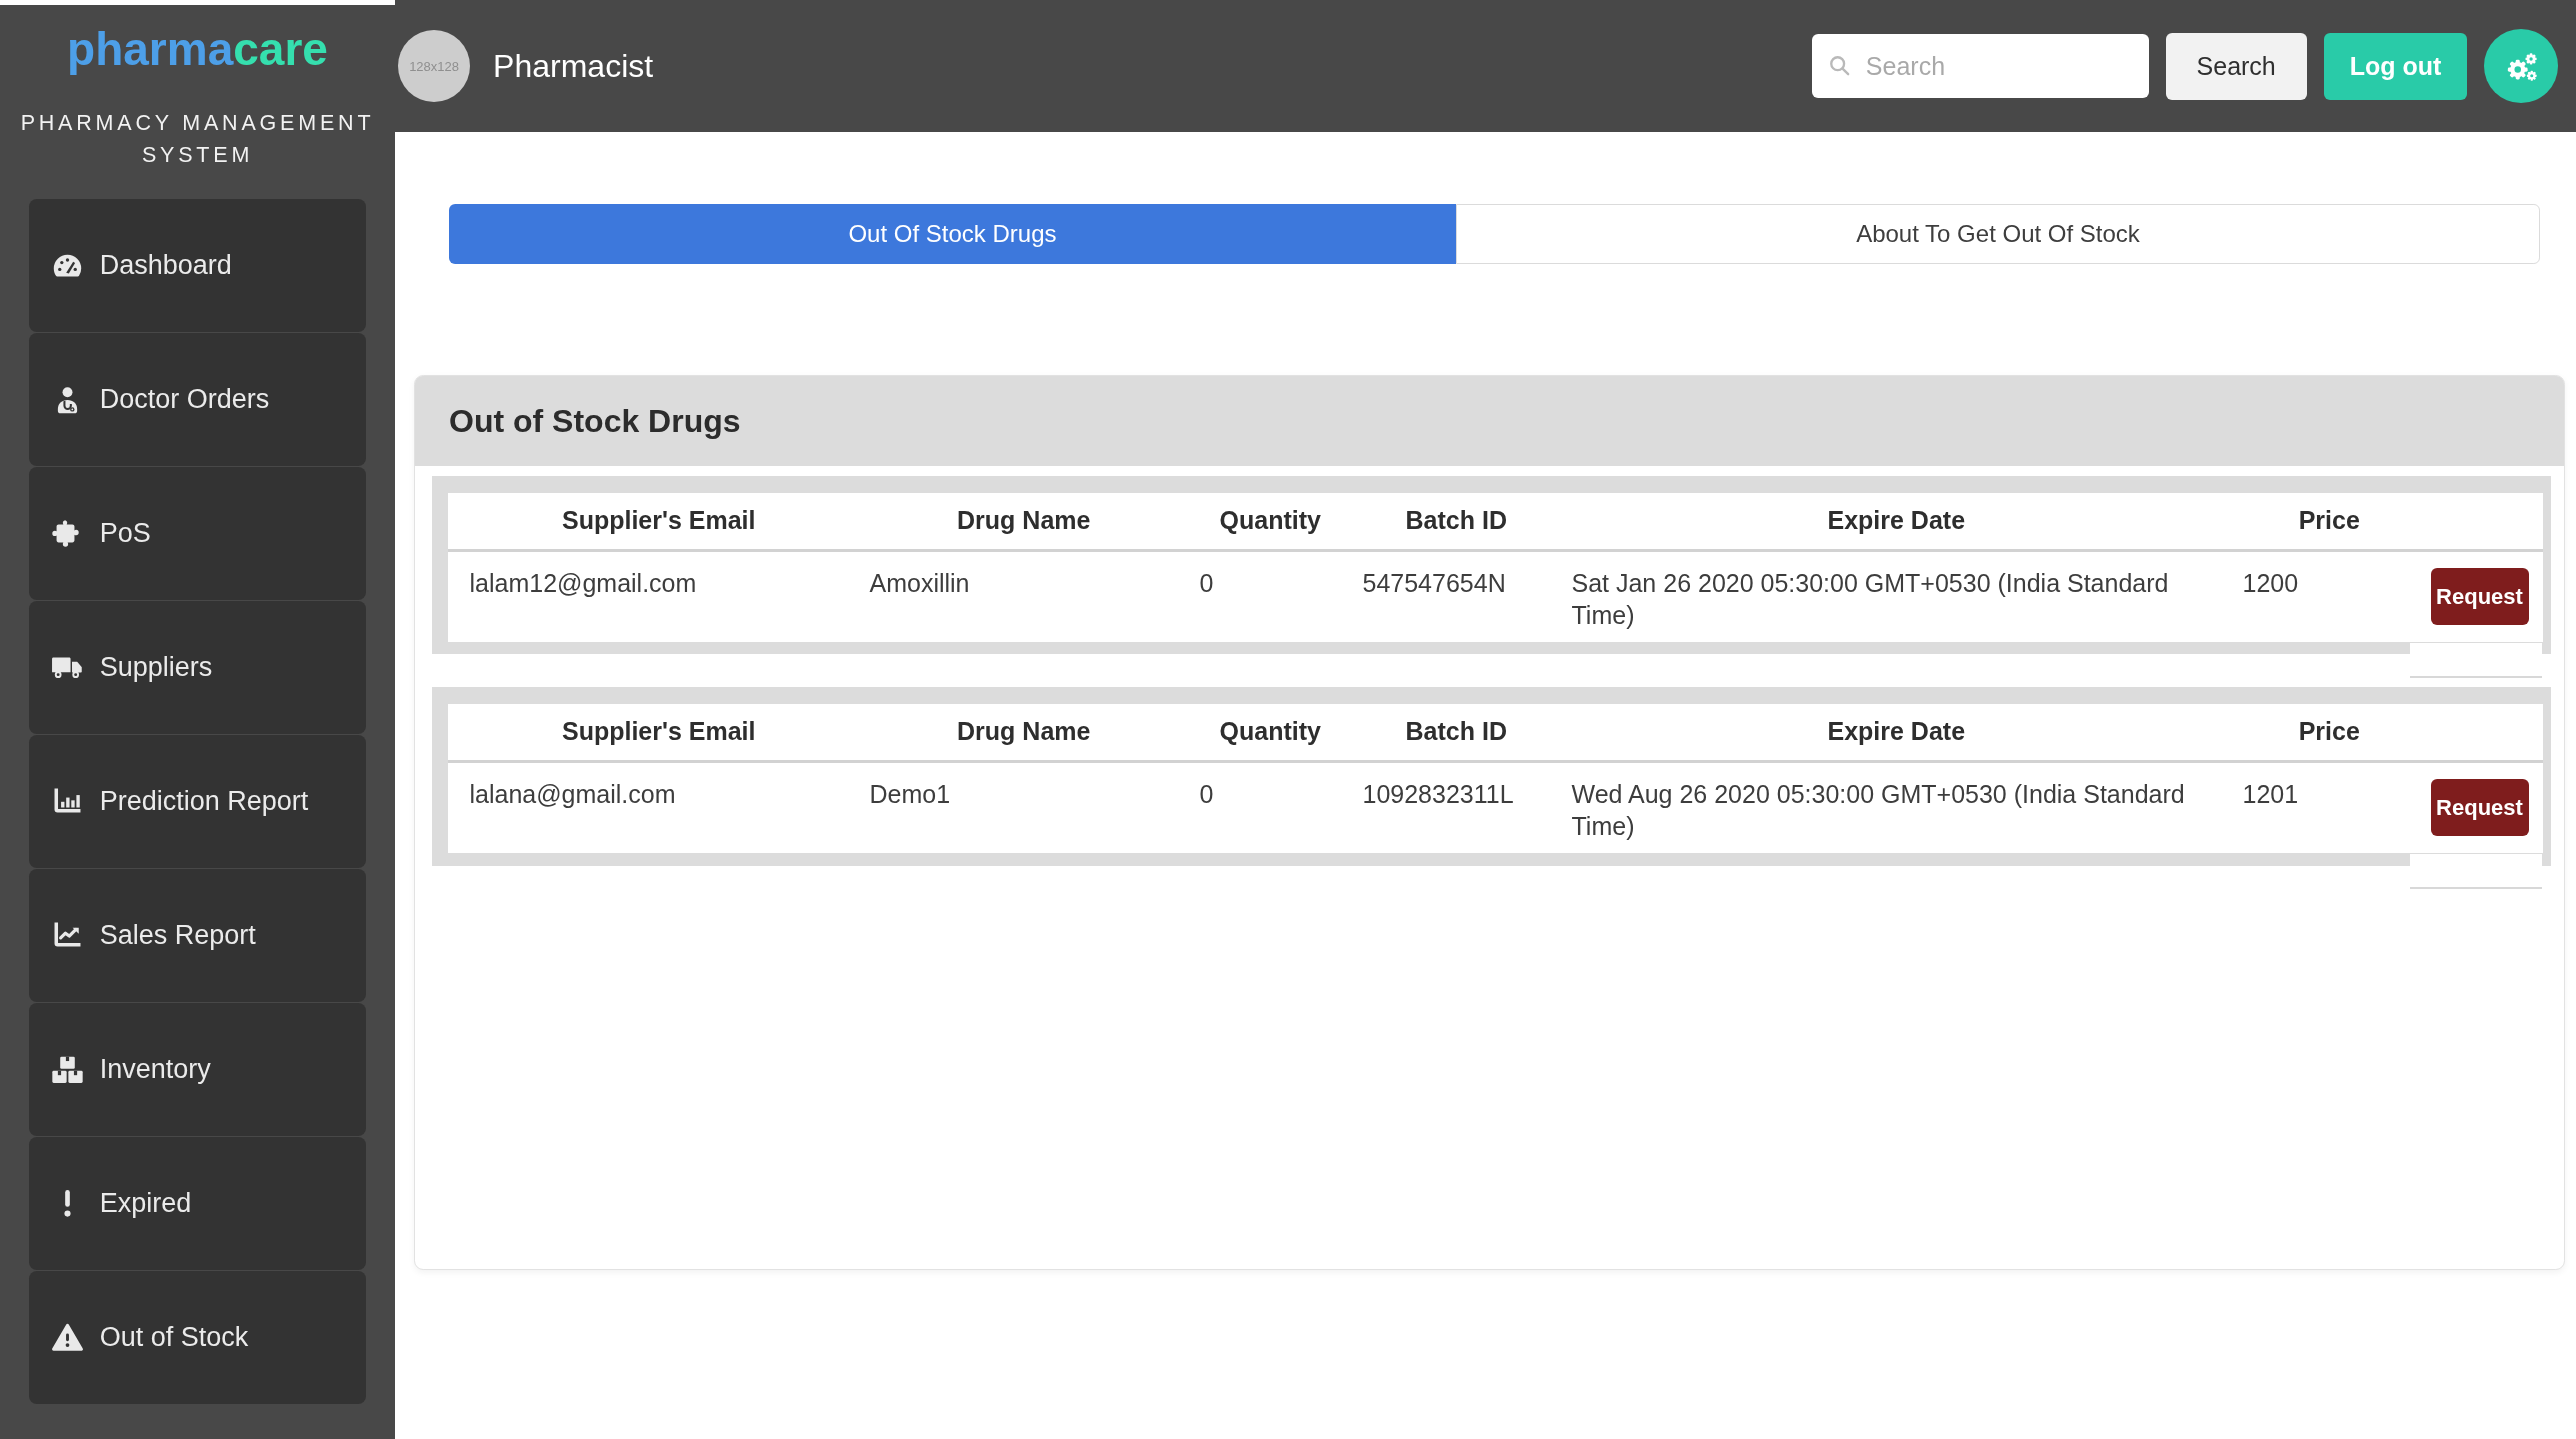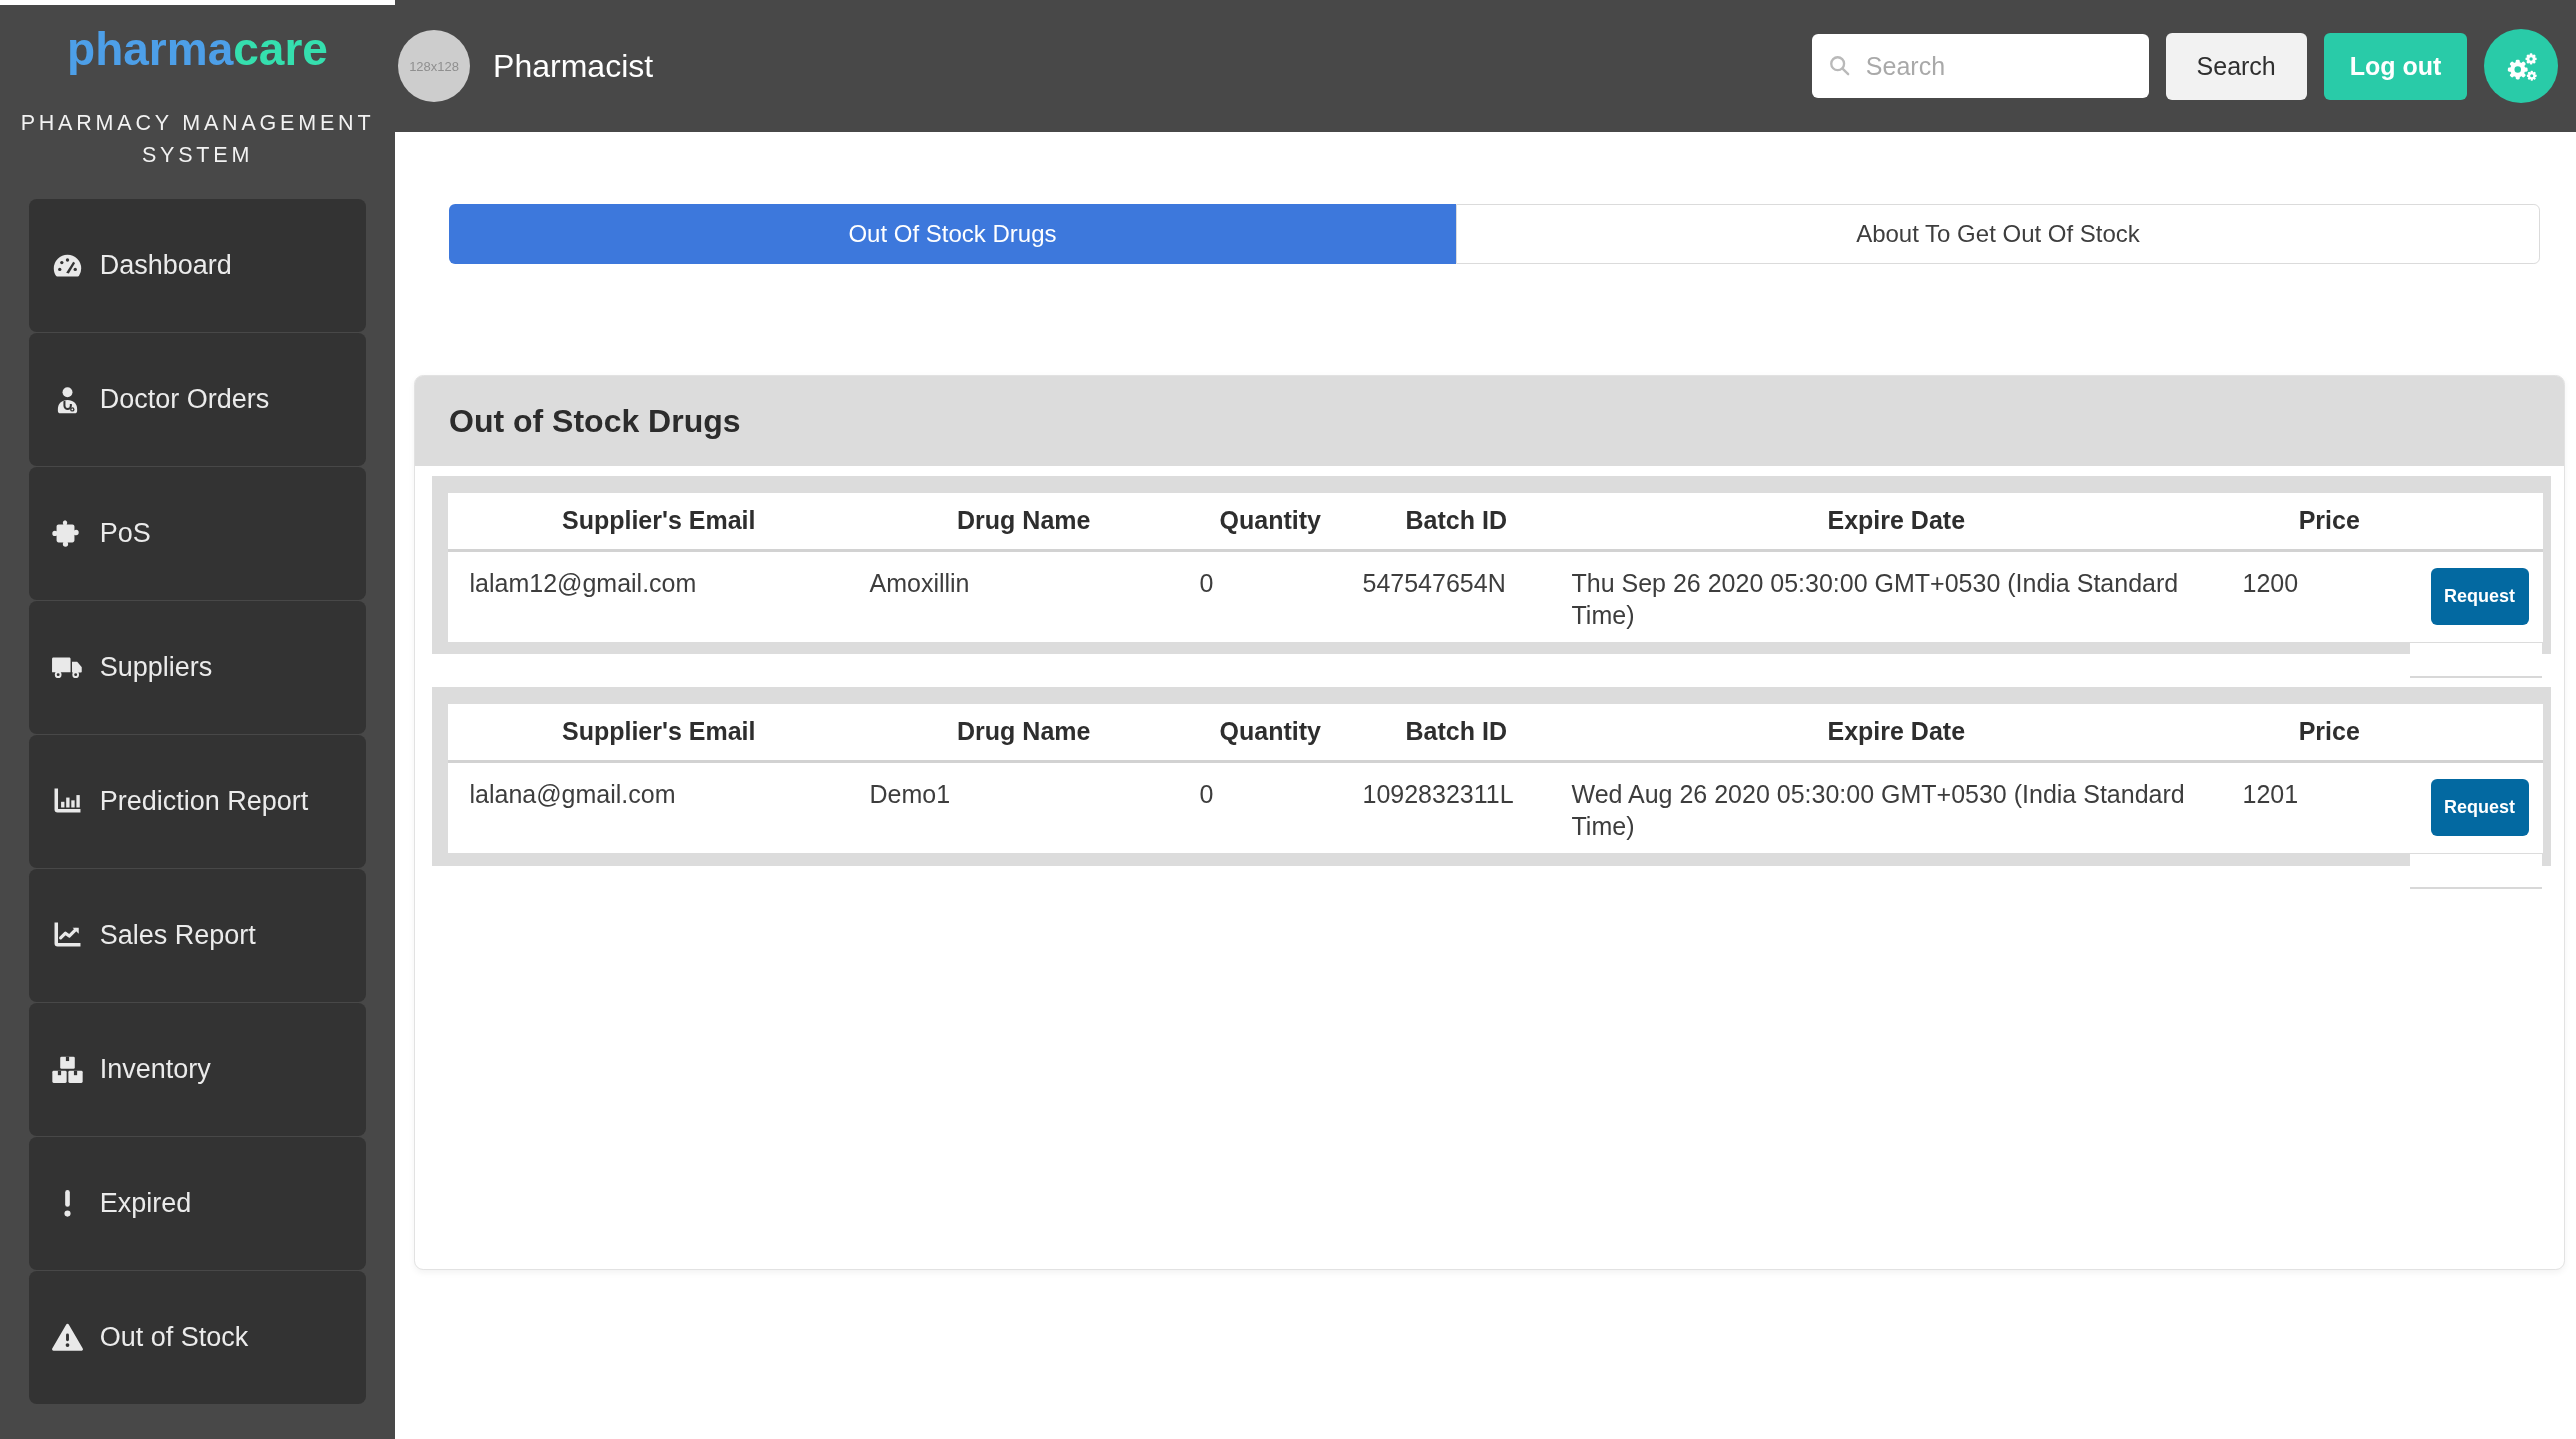--- a/index.html
+++ b/index.html
@@ -58,22 +58,22 @@
   .tblwrap { position:absolute; left:16px; top:17px; width:2094px; background:#ffffff; }
   table { border-collapse:collapse; table-layout:fixed; width:2094px; background:#ffffff; }
   col.c-email { width:400px; } col.c-drug { width:330px; } col.c-qty { width:163px; }
   col.c-batch { width:209px; } col.c-expire { width:671px; } col.c-price { width:195px; }
   col.c-action { width:127px; }
   th { text-align:center; font-size:25px; font-weight:700; color:#2e2e2e; height:57px;
     padding:0 0 0 21.5px; vertical-align:middle; border-bottom:3.1px solid #d2d2d2; }
   td { font-size:25px; color:#3d3d3d; height:90px; padding:15.3px 7.7px 10.7px 21.5px;
     vertical-align:top; line-height:1.3; }
   td.action-cell { vertical-align:middle; padding:0; text-align:center; }
-  .btn-request { width:98px; height:57px; background:#0369a1; border:none; border-radius:6.1px;
-    color:#ffffff; font-weight:700; font-size:18px; cursor:pointer; font-family:"Liberation Sans", sans-serif; }
+  .btn-request { width:98px; height:57px; background:#7f1d1d; border:none; border-radius:6.1px;
+    color:#ffffff; font-weight:700; font-size:22px; cursor:pointer; font-family:"Liberation Sans", sans-serif; }
   .tail { position:absolute; top:167px; right:9.2px; width:132px; height:35px; background:#ffffff;
     border-bottom:2.3px solid #d8d8d8; z-index:3; }
 </style>
 </head>
 <body>
 
 <div class="sidebar">
   <div class="brand">
     <div class="brand-logo"><span class="blue">pharma</span><span class="teal">care</span></div>
     <div class="brand-tagline">
@@ -269,21 +269,21 @@
             <th>Price</th>
             <th></th>
           </tr>
         </thead>
         <tbody>
           <tr>
             <td>lalam12@gmail.com</td>
             <td>Amoxillin</td>
             <td>0</td>
             <td>547547654N</td>
-            <td>Thu Sep 26 2020 05:30:00 GMT+0530 (India Standard Time)</td>
+            <td>Sat Jan 26 2020 05:30:00 GMT+0530 (India Standard Time)</td>
             <td>1200</td>
             <td class="action-cell">
               <button class="btn-request">Request</button>
             </td>
           </tr>
         </tbody>
       </table>
     </div>
     <div class="tail"></div>
   </div>

